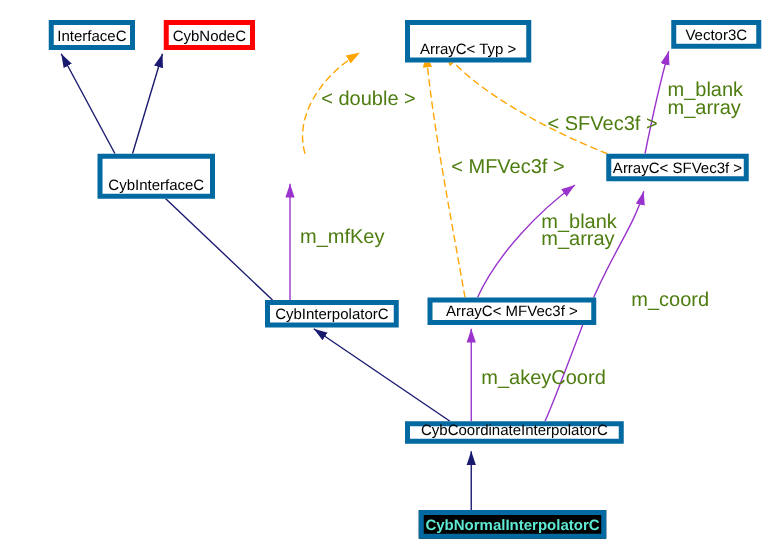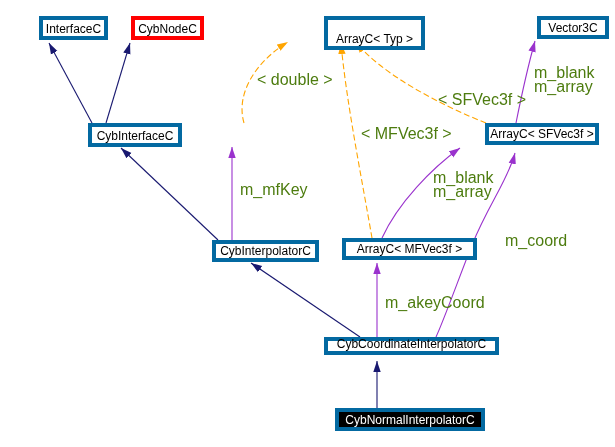--- a/index.html
+++ b/index.html
@@ -12,21 +12,21 @@
   }
   #edges{position:absolute;left:0;top:0;width:615px;height:447px;z-index:1;}
   .node{
     position:absolute;z-index:3;
     border:4px solid #0369a1;background:#ffffff;
     display:flex;align-items:flex-end;justify-content:center;
     font-size:12px;color:#000000;white-space:nowrap;
     box-sizing:border-box;cursor:pointer;margin-left:32px;
   }
   .node.red{border-color:#ff0000;}
-  .node.selected{background:#000000;color:#ffffff;cursor:default;}
+  .node.selected{background:#000000;color:#5eead4;cursor:default;font-weight:bold;}
   .elabel{
     position:absolute;z-index:2;
     font-size:16px;color:#4d7c0f;white-space:nowrap;
     line-height:14px;
   }
   .elabel.center{}
 </style>
 </head>
 <body>
 
@@ -71,21 +71,21 @@
   </div>
 
   <div class="node" style="left:292px;top:16px;width:101px;height:34px">
     <span>ArrayC&lt; Typ &gt;</span>
   </div>
 
   <div class="node" style="left:505px;top:16px;width:72px;height:23px">
     <span>Vector3C</span>
   </div>
 
-  <div class="node" style="left:56px;top:123px;width:94px;height:24px">
+  <div class="node" style="left:46px;top:123px;width:94px;height:36px">
     <span>CybInterfaceC</span>
   </div>
 
 
   <div class="node" style="left:453px;top:123px;width:114px;height:22px">
     <span>ArrayC&lt; SFVec3f &gt;</span>
   </div>
 
   <div class="node" style="left:180px;top:240px;width:107px;height:22px">
     <span>CybInterpolatorC</span>

